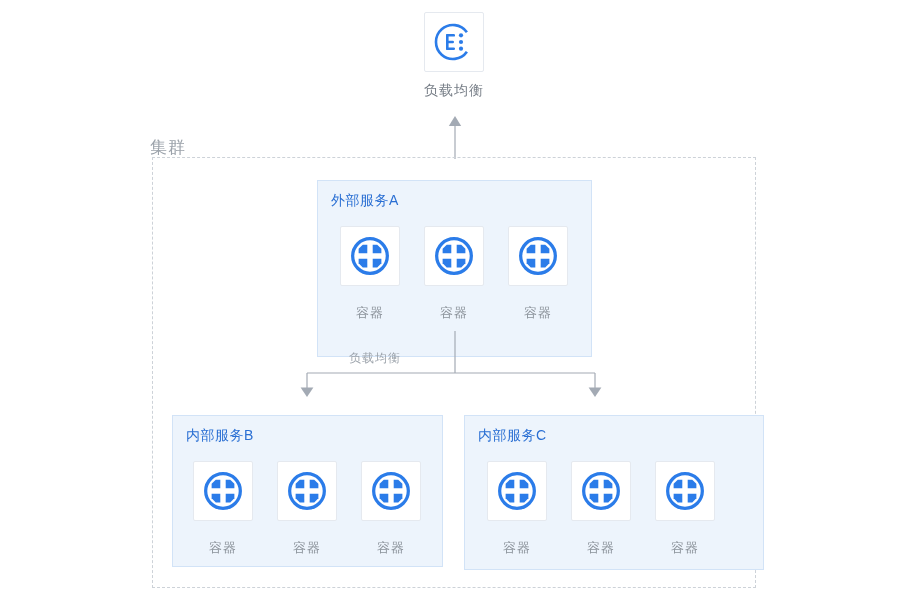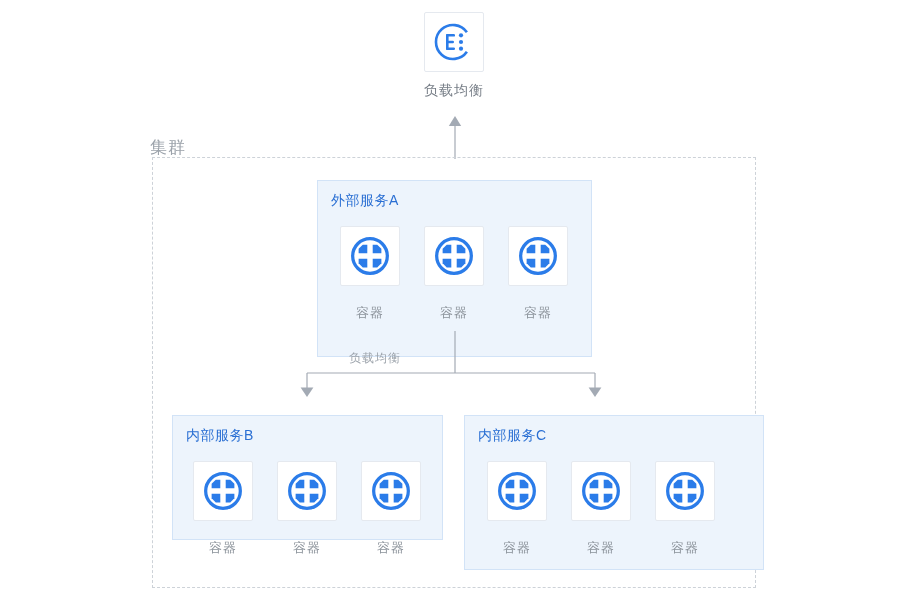--- a/index.html
+++ b/index.html
@@ -37,21 +37,21 @@
     position:absolute;left:152px;top:157px;width:604px;height:431px;box-sizing:border-box;
     border:1px dashed var(--dash-border);
   }
 
   
   .panel{
     position:absolute;box-sizing:border-box;
     background:var(--panel-bg);border:1px solid var(--panel-border);
   }
   .panel-a{left:317px;top:180px;width:275px;height:177px;}
-  .panel-b{left:172px;top:415px;width:271px;height:125px;}
+  .panel-b{left:172px;top:415px;width:271px;height:152px;}
   .panel-c{left:464px;top:415px;width:300px;height:155px;}
   .panel-title{position:absolute;left:13px;top:11px;font-size:14px;color:var(--title-blue);letter-spacing:.5px;}
   .units{position:absolute;left:22px;top:45px;display:flex;gap:24px;}
   .panel-b .units{left:20px;}
   .unit{width:60px;display:flex;flex-direction:column;align-items:center;}
   .tile{
     width:60px;height:60px;box-sizing:border-box;background:#fff;
     border:1px solid var(--tile-border);border-radius:2px;
     display:flex;align-items:center;justify-content:center;
   }

